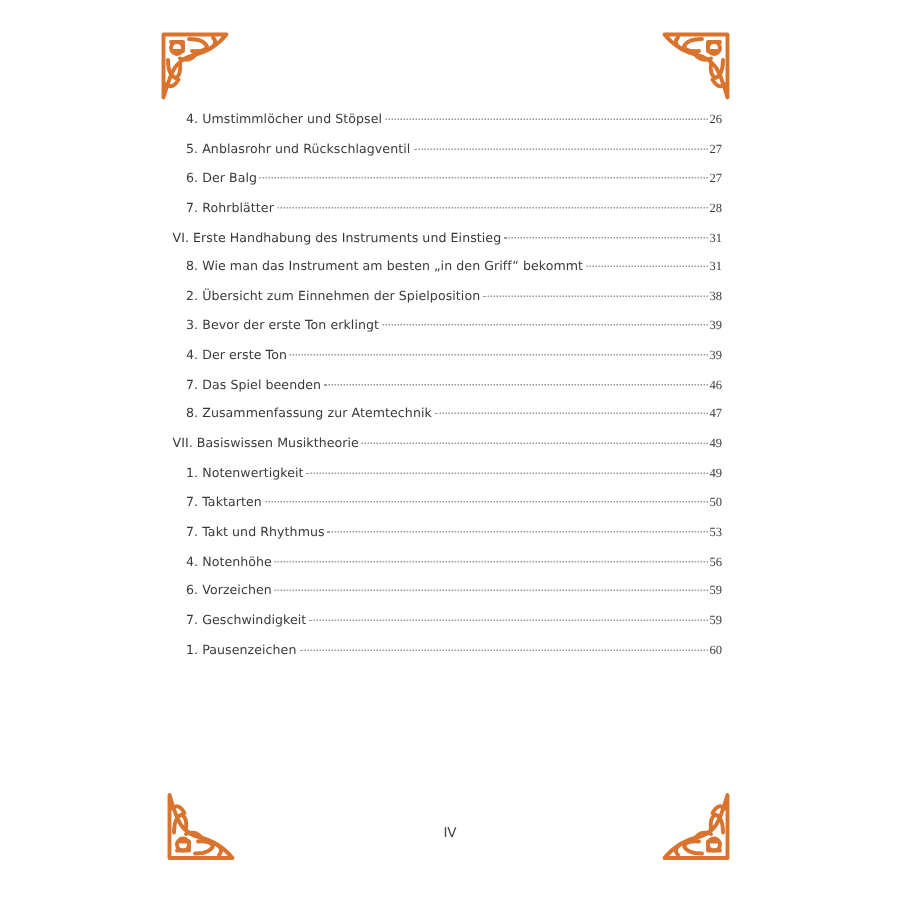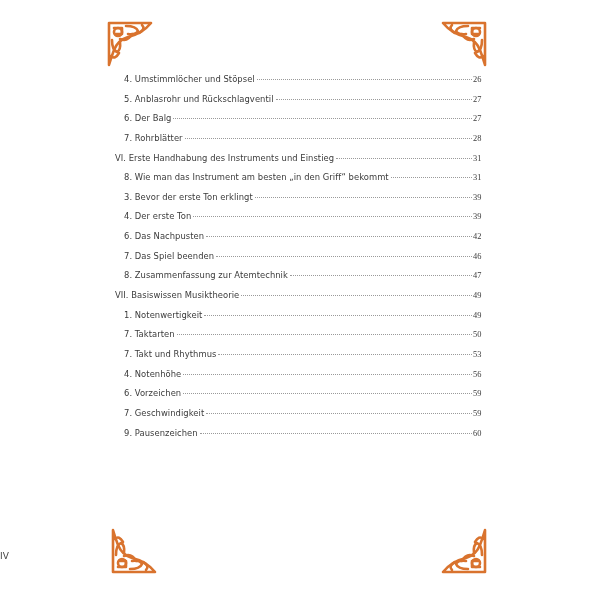--- a/index.html
+++ b/index.html
@@ -63,20 +63,21 @@
       flex: 0 0 auto;
       min-width: 11px;
       text-align: left;
       font-family: Liberation Serif, serif;
     }
     .page-number {
       position: absolute;
       left: 0;
       width: 600px;
       top: 551px;
+      text-align: center;
       font-size: 9px;
       color: #444;
     }
   </style>
 </head>
 <body>
 
 <div class="page">
 
   <div class="corner corner-tl">
@@ -153,33 +154,33 @@
       <span class="toc-label">VI. Erste Handhabung des Instruments und Einstieg</span>
       <span class="toc-dots"></span>
       <span class="toc-page">31</span>
     </div>
     <div class="toc-row">
       <span class="toc-label">8. Wie man das Instrument am besten „in den Griff“ bekommt</span>
       <span class="toc-dots"></span>
       <span class="toc-page">31</span>
     </div>
     <div class="toc-row">
+      <span class="toc-label">2. Übersicht zum Einnehmen der Spielposition</span>
+      <span class="toc-dots"></span>
+      <span class="toc-page">38</span>
+    </div>
+    <div class="toc-row">
       <span class="toc-label">3. Bevor der erste Ton erklingt</span>
       <span class="toc-dots"></span>
       <span class="toc-page">39</span>
     </div>
     <div class="toc-row">
       <span class="toc-label">4. Der erste Ton</span>
       <span class="toc-dots"></span>
       <span class="toc-page">39</span>
-    </div>
-    <div class="toc-row">
-      <span class="toc-label">6. Das Nachpusten</span>
-      <span class="toc-dots"></span>
-      <span class="toc-page">42</span>
     </div>
     <div class="toc-row">
       <span class="toc-label">7. Das Spiel beenden</span>
       <span class="toc-dots"></span>
       <span class="toc-page">46</span>
     </div>
     <div class="toc-row">
       <span class="toc-label">8. Zusammenfassung zur Atemtechnik</span>
       <span class="toc-dots"></span>
       <span class="toc-page">47</span>
@@ -213,20 +214,20 @@
       <span class="toc-label">6. Vorzeichen</span>
       <span class="toc-dots"></span>
       <span class="toc-page">59</span>
     </div>
     <div class="toc-row">
       <span class="toc-label">7. Geschwindigkeit</span>
       <span class="toc-dots"></span>
       <span class="toc-page">59</span>
     </div>
     <div class="toc-row">
-      <span class="toc-label">9. Pausenzeichen</span>
+      <span class="toc-label">1. Pausenzeichen</span>
       <span class="toc-dots"></span>
       <span class="toc-page">60</span>
     </div>
   </div>
 
   <div class="page-number">IV</div>
 </div>
 
 </body></html>

